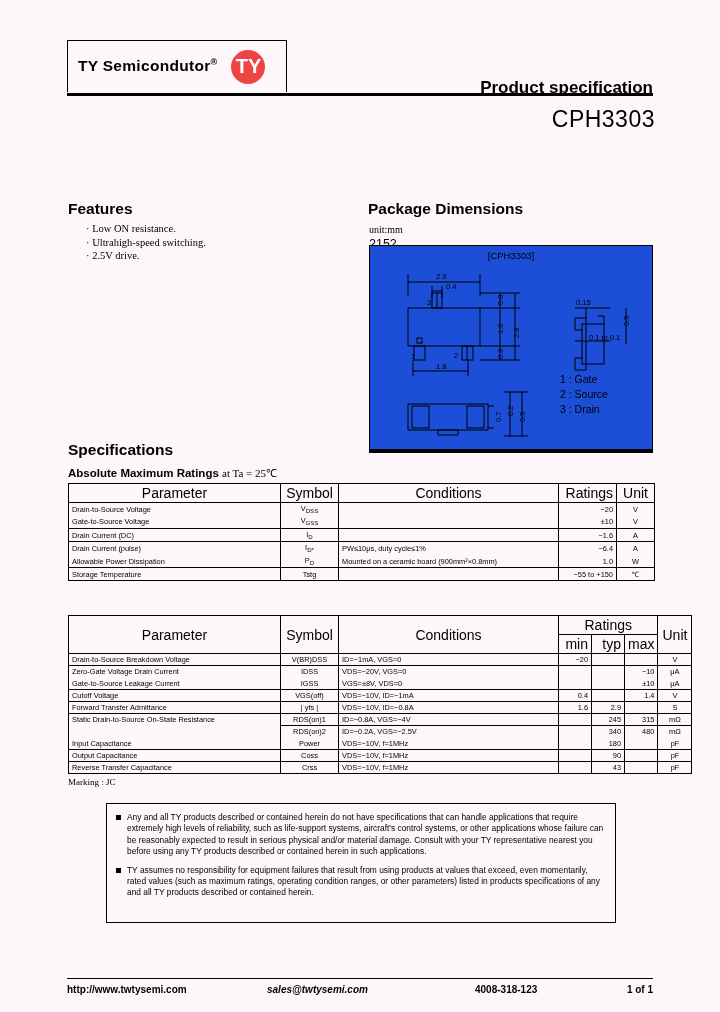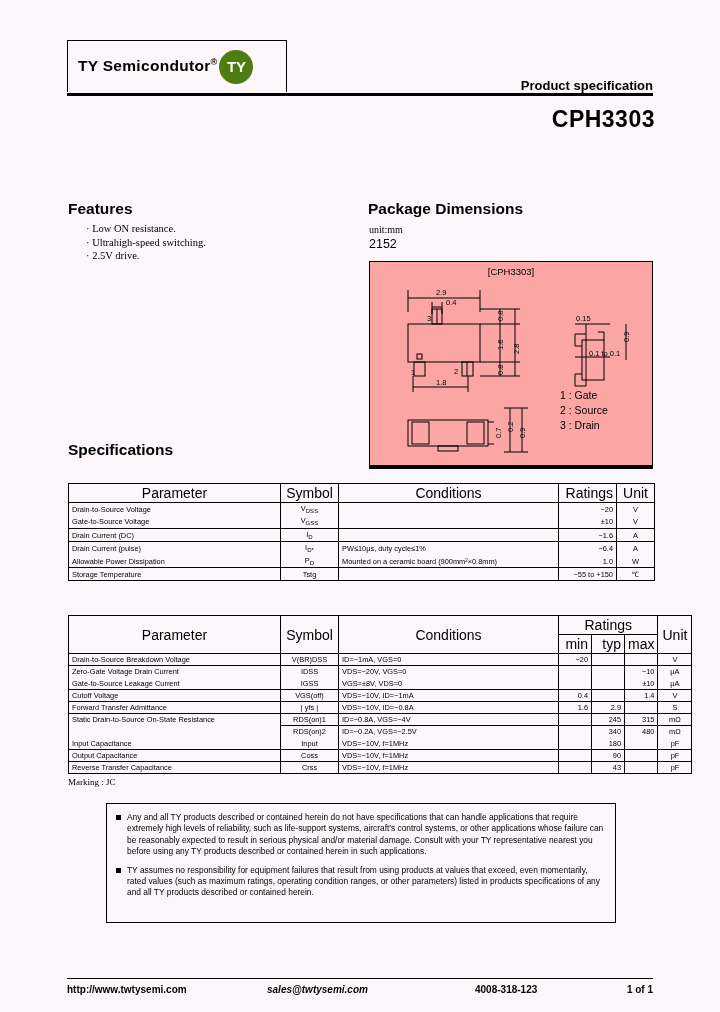--- a/index.html
+++ b/index.html
@@ -21,54 +21,54 @@
     border: 1.5px solid #000; border-bottom: none;
     display: flex; align-items: center;
   }
   .logo-text {
     font-size: 15.5px; font-weight: bold; letter-spacing: .3px;
     margin-left: 10px; white-space: nowrap;
   }
   .logo-reg { font-size: 9px; vertical-align: super; }
   .logo-badge {
     width: 34px; height: 34px; border-radius: 50%;
-    background: #4d7c0f; color: #fff;
-    font-size: 15px; font-weight: bold;
+    background: #ef4444; color: #fff;
+    font-size: 20px; font-weight: bold;
     display: flex; align-items: center; justify-content: center;
-    margin-left: 2px;
+    margin-left: 14px;
   }
   .header-rule {
     position: absolute; left: 67px; top: 93px;
     width: 586px; height: 2.5px; background: #000;
   }
   .prodspec {
     position: absolute; right: 67px; top: 78px;
-    font-size: 13px; font-weight: bold;
+    font-size: 17px; font-weight: bold;
   }
   .part-number {
     position: absolute; right: 65px; top: 106px;
-    font-size: 23px; font-weight: bold; letter-spacing: .5px;
+    font-size: 23px; font-weight: normal; letter-spacing: .5px;
   }
 
   
   .h-features { position: absolute; left: 68px; top: 200px; font-size: 15.5px; font-weight: bold; }
   .features-list { position: absolute; left: 86px; top: 222px; font-size: 10.5px; line-height: 13.5px;
     font-family: "Liberation Serif", serif; }
   .features-list div::before { content: "\00b7\00a0"; }
 
   .h-package { position: absolute; left: 368px; top: 200px; font-size: 15.5px; font-weight: bold; }
   .unit-mm { position: absolute; left: 369px; top: 224px; font-size: 10px; font-family: "Liberation Serif", serif; }
   .pkg-code { position: absolute; left: 369px; top: 237px; font-size: 12.5px; }
 
   
   .pkg-box {
-    position: absolute; left: 369px; top: 261px;
+    position: absolute; left: 369px; top: 245px;
     width: 284px; height: 208px;
     border: 1.6px solid #000; border-bottom: 4px solid #000;
-    background: #fca5a5;
+    background: #1d4ed8;
   }
   .pkg-title { position: absolute; left: 0; top: 4px; width: 100%; text-align: center; font-size: 9.5px; }
   .pkg-svg { position: absolute; left: 0; top: 0; }
   .pin-legend {
     position: absolute; left: 190px; top: 126px;
     font-size: 10.5px; line-height: 15px;
   }
 
   
   .h-spec { position: absolute; left: 68px; top: 441px; font-size: 15.5px; font-weight: bold; }
@@ -240,20 +240,24 @@
     </svg>
     <div class="pin-legend">
       <div>1 : Gate</div>
       <div>2 : Source</div>
       <div>3 : Drain</div>
     </div>
   </div>
 
   <div class="h-spec">Specifications</div>
 
+  <div class="h-amr">
+    <span>Absolute Maximum Ratings</span>
+    <span class="cond">at Ta = 25℃</span>
+  </div>
 
   <table class="spec" id="tbl-amr">
     <thead>
       <tr>
         <th class="c-param">Parameter</th>
         <th class="c-sym">Symbol</th>
         <th class="c-cond">Conditions</th>
         <th class="c-rat">Ratings</th>
         <th class="c-unit">Unit</th>
       </tr>
@@ -383,21 +387,21 @@
         <td class="c-param nb nbb"></td>
         <td class="c-sym nbb">RDS(on)2</td>
         <td class="c-cond nbb">ID=−0.2A, VGS=−2.5V</td>
         <td class="c-min nbb"></td>
         <td class="c-typ nbb">340</td>
         <td class="c-max nbb">480</td>
         <td class="c-unit nbb">mΩ</td>
       </tr>
       <tr>
         <td class="c-param nb">Input Capacitance</td>
-        <td class="c-sym nb">Input</td>
+        <td class="c-sym nb">Power</td>
         <td class="c-cond nb">VDS=−10V, f=1MHz</td>
         <td class="c-min nb"></td>
         <td class="c-typ nb">180</td>
         <td class="c-max nb"></td>
         <td class="c-unit nb">pF</td>
       </tr>
       <tr>
         <td class="c-param">Output Capacitance</td>
         <td class="c-sym">Coss</td>
         <td class="c-cond">VDS=−10V, f=1MHz</td>

